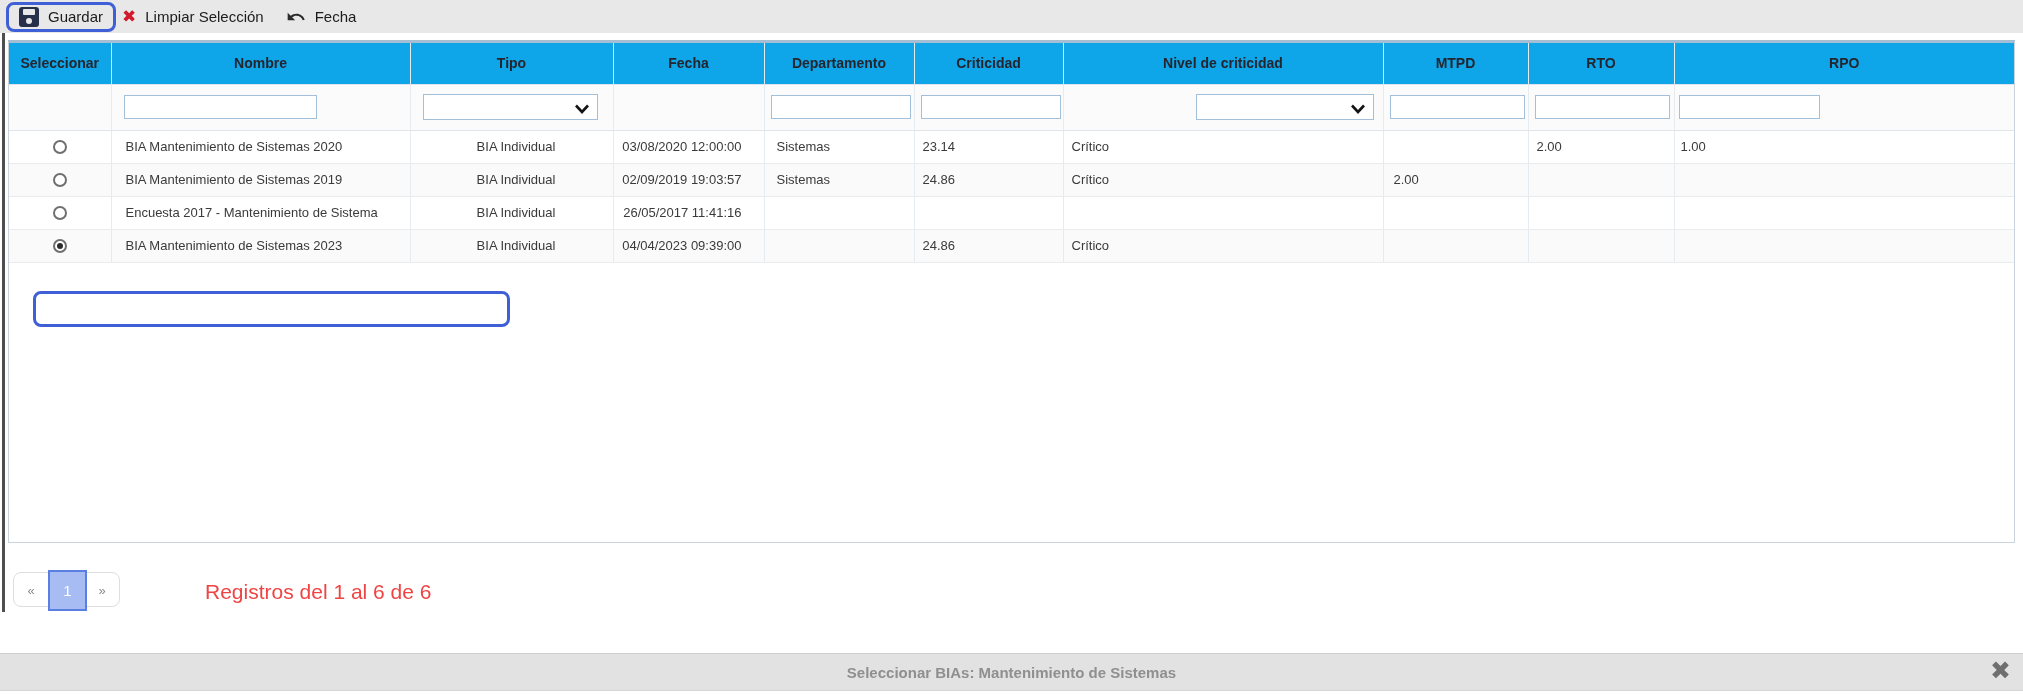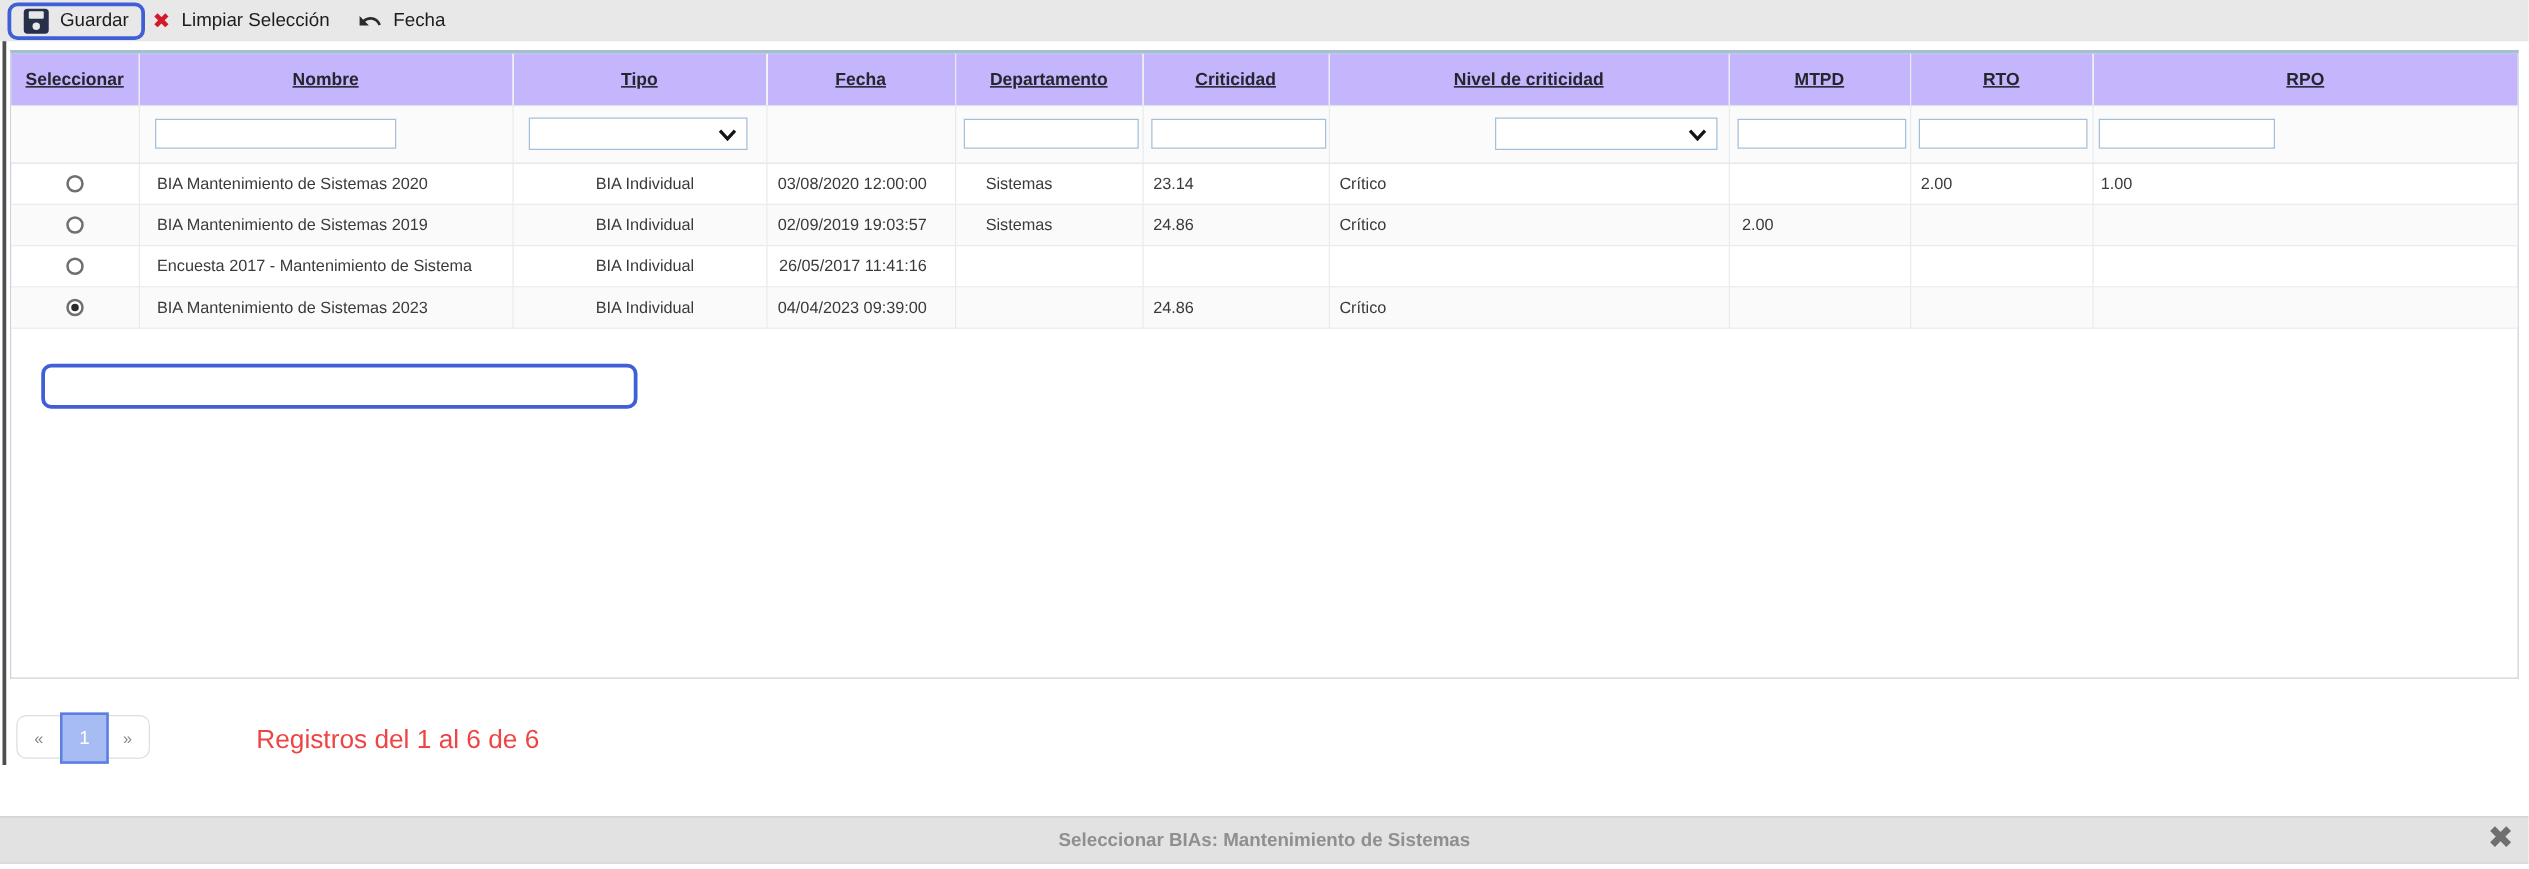--- a/index.html
+++ b/index.html
@@ -23,34 +23,34 @@
   .icon-floppy::after  { content:""; position:absolute; left:7px; top:11px; width:6px; height:6px; background:#e8e8e8; border-radius:50%; }
   .icon-x { color:#d11a2a; font-size:17px; font-weight:bold; line-height:1; }
   .icon-undo { width:20px; height:20px; display:inline-block; }
 
   
   .grid { position:absolute; left:8px; top:40px; width:2007px; height:503px;
           background:#fff; border:1px solid #c9d4de; border-top:3px solid #a5bed3; }
   table { border-collapse:collapse; table-layout:fixed; width:2005px; }
   th,td { border-right:1px solid #e6ebf0; overflow:hidden; white-space:nowrap; }
   th:last-child, td:last-child { border-right:none; }
-  tr.hdr { height:41px; background:#c4b5fd;text-decoration:underline; }
+  tr.hdr { height:41px; background:#0ea5e9; }
   tr.hdr th { font-size:14px; font-weight:bold; color:#25252e; text-align:center;
               border-bottom:1px solid #dfe5ea; cursor:pointer; }
   tr.flt { height:46px; background:#fbfbfb; }
   tr.flt td { border-bottom:1px solid #dfe5ea; vertical-align:middle; }
   tbody tr { height:33px; }
   tbody tr td { border-bottom:1px solid #e8ecef; font-size:13px; color:#3a3a3a; vertical-align:middle; }
   tbody tr:nth-child(even) { background:#fafafa; }
 
   .c-sel   { text-align:center; }
   .c-nombre{ padding-left:14px; text-align:left; }
   .c-tipo  { padding-left:9px;  text-align:center; }
   .c-fecha { padding-right:22px; text-align:right; }
-  .c-departamento { padding-left:24px; text-align:left; }
+  .c-departamento { padding-left:12px; text-align:left; }
   .c-criticidad   { padding-left:8px;  text-align:left; }
   .c-nivel { padding-left:8px; text-align:left; }
   .c-mtpd  { padding-left:10px; text-align:left; }
   .c-rto   { padding-left:8px;  text-align:left; }
   .c-rpo   { padding-left:6px;  text-align:left; }
 
   .f-input { height:24px; border:1px solid #a3c0da; background:#fff; font-family:inherit; font-size:13px; padding:0 6px; }
   .f-select{ height:26px; border:1px solid #a3c0da; background:#fff; display:flex; align-items:center;
              justify-content:flex-end; padding-right:7px; cursor:pointer; }
   .chev { width:16px; height:12px; display:inline-block; }

